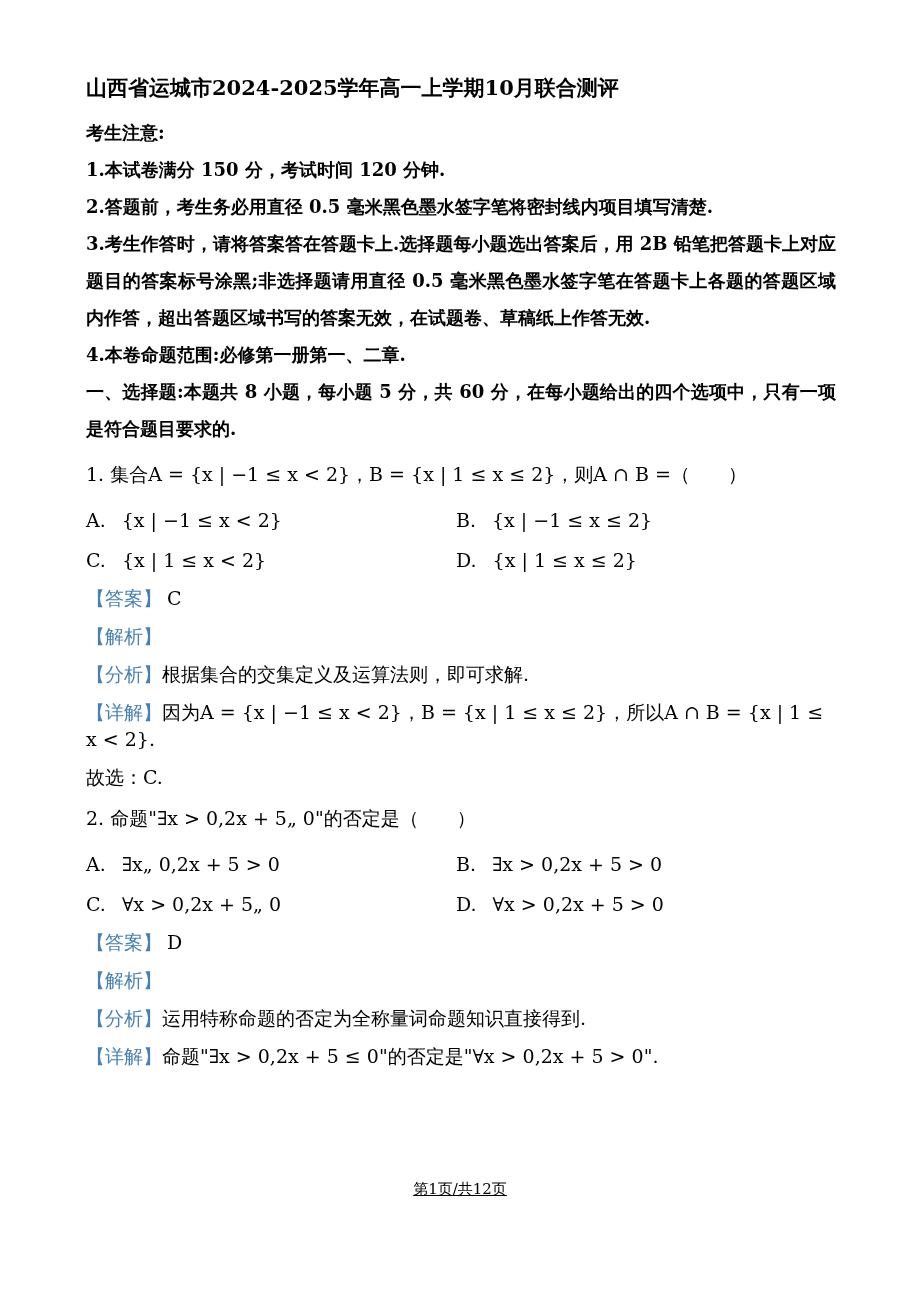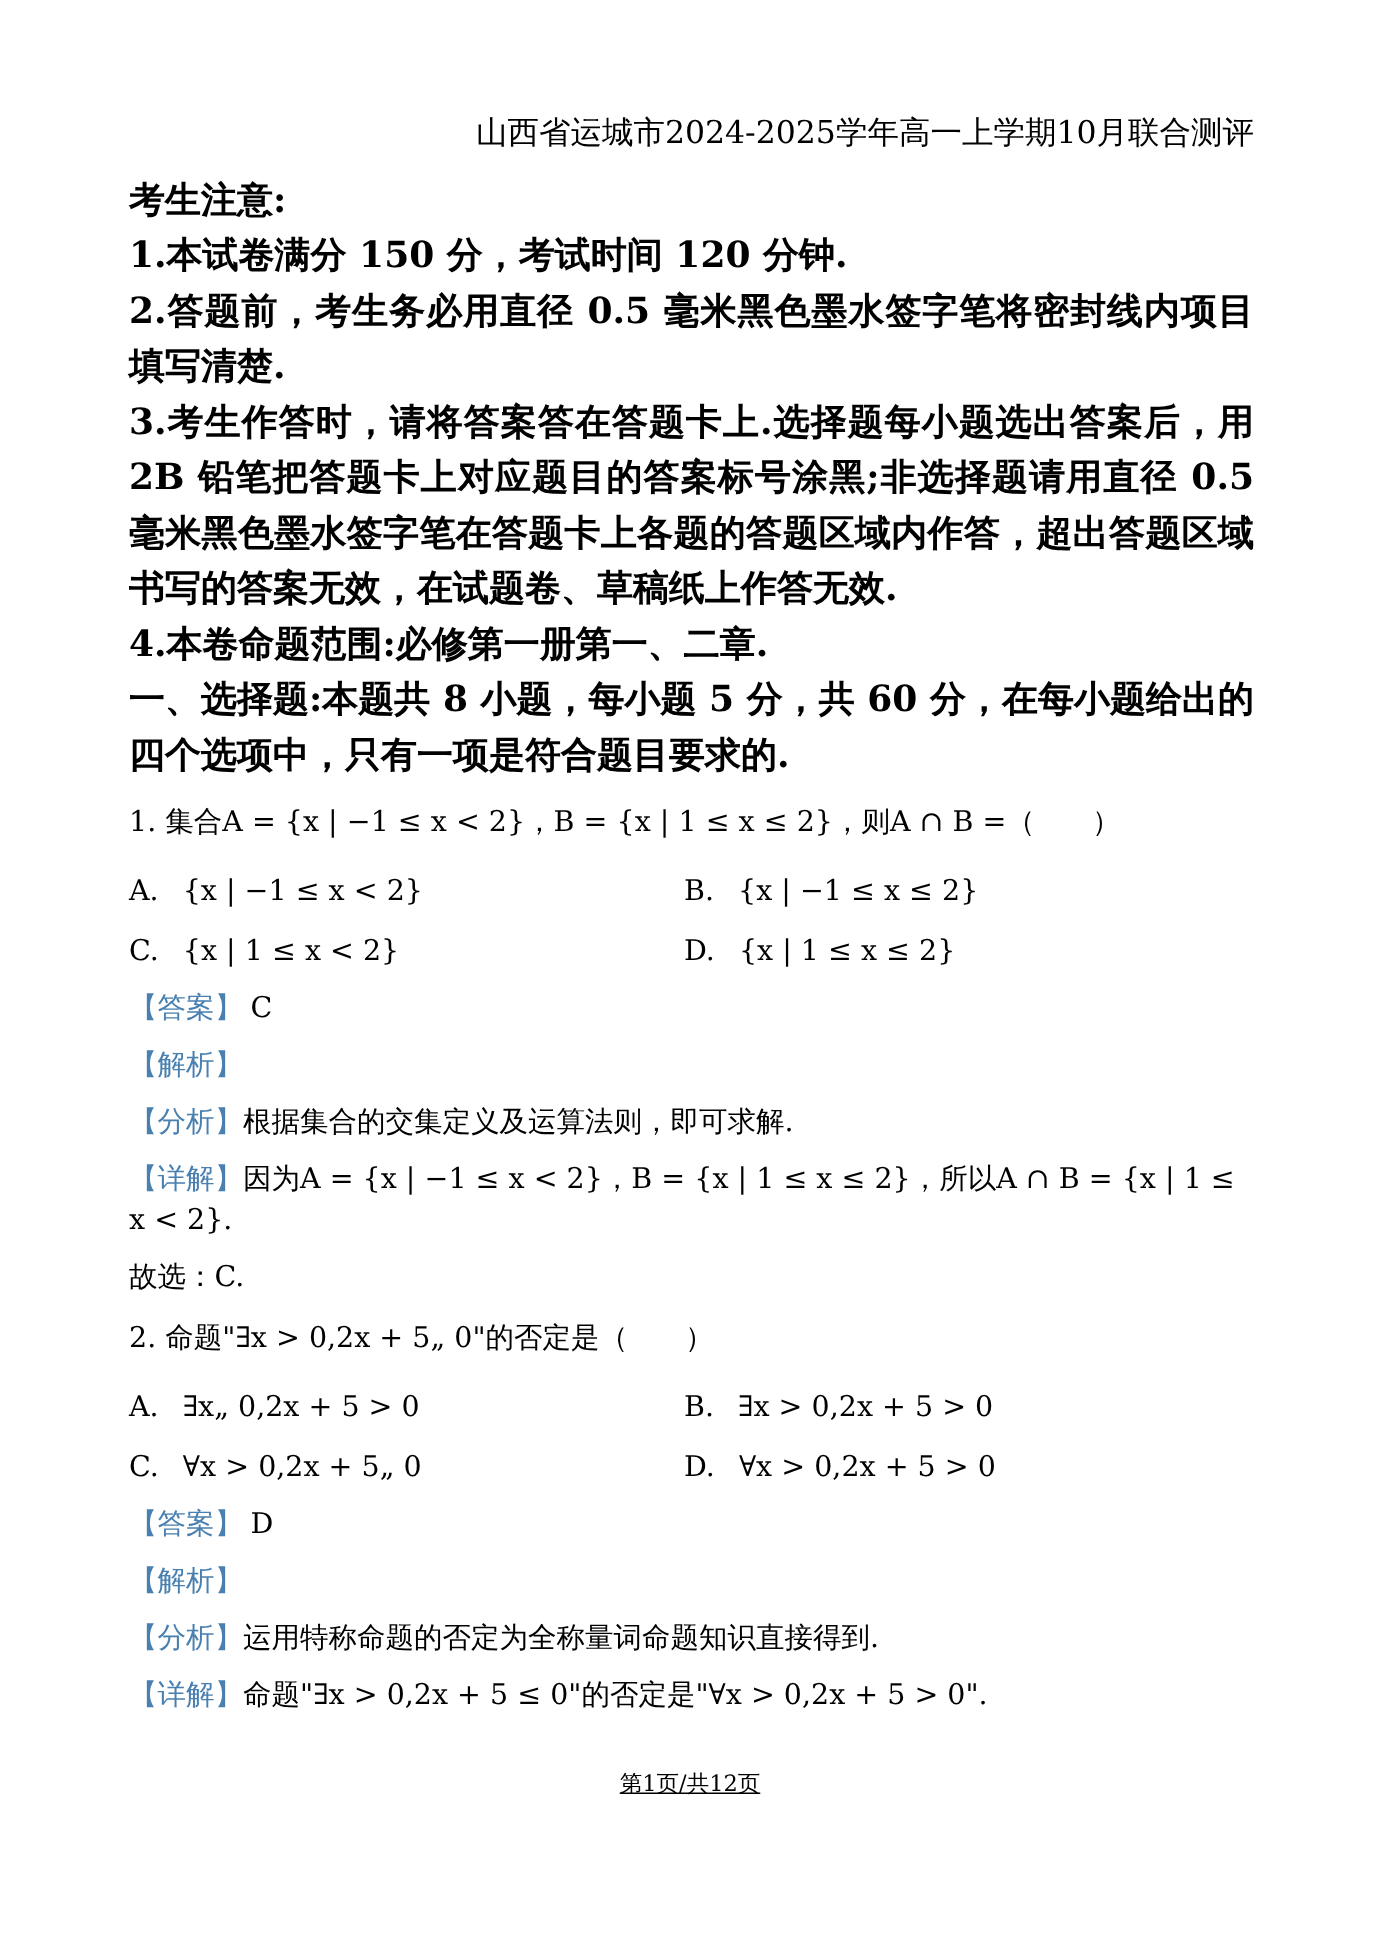--- a/index.html
+++ b/index.html
@@ -10,35 +10,35 @@
     height: 1302px;
     margin: 0 auto;
     background: #ffffff;
     color: #000000;
     font-family: "DejaVu Serif", "Liberation Serif", serif;
     overflow: hidden;
   }
   .content { padding: 74px 84px 0 86px; }
 
   .header-title {
-    text-align: right;
+    text-align: left;
     font-size: 21px;
-    font-weight: normal;
+    font-weight: bold;
     margin: 0 0 12px 0;
   }
   .subject-title {
     text-align: center;
     font-size: 29px;
     font-weight: bold;
     letter-spacing: 7px;
     margin: 0 0 20px 0;
   }
 
   .notice {
-    font-size: 24px;
+    font-size: 18px;
     font-weight: bold;
     line-height: 37px;
     margin: 0;
     text-align: justify;
   }
 
   .stem { font-size: 19px; line-height: 27px; margin: 14px 0 0 0; }
 
   .options {
     display: grid;

